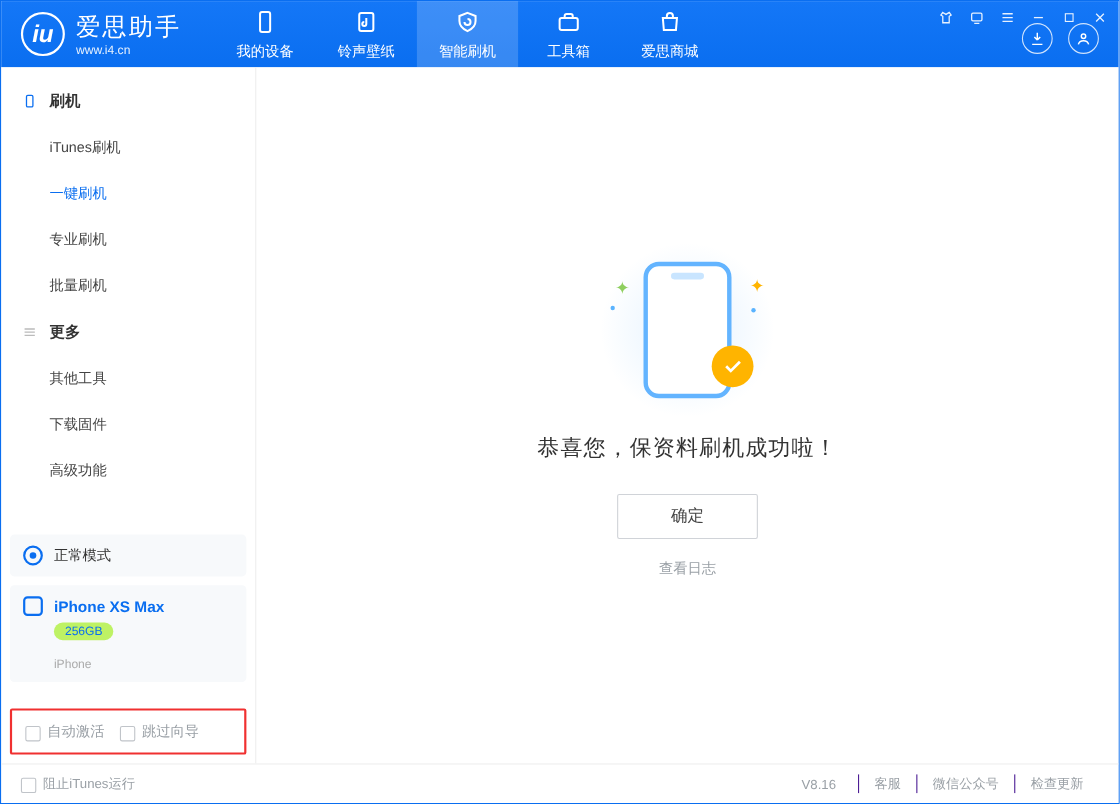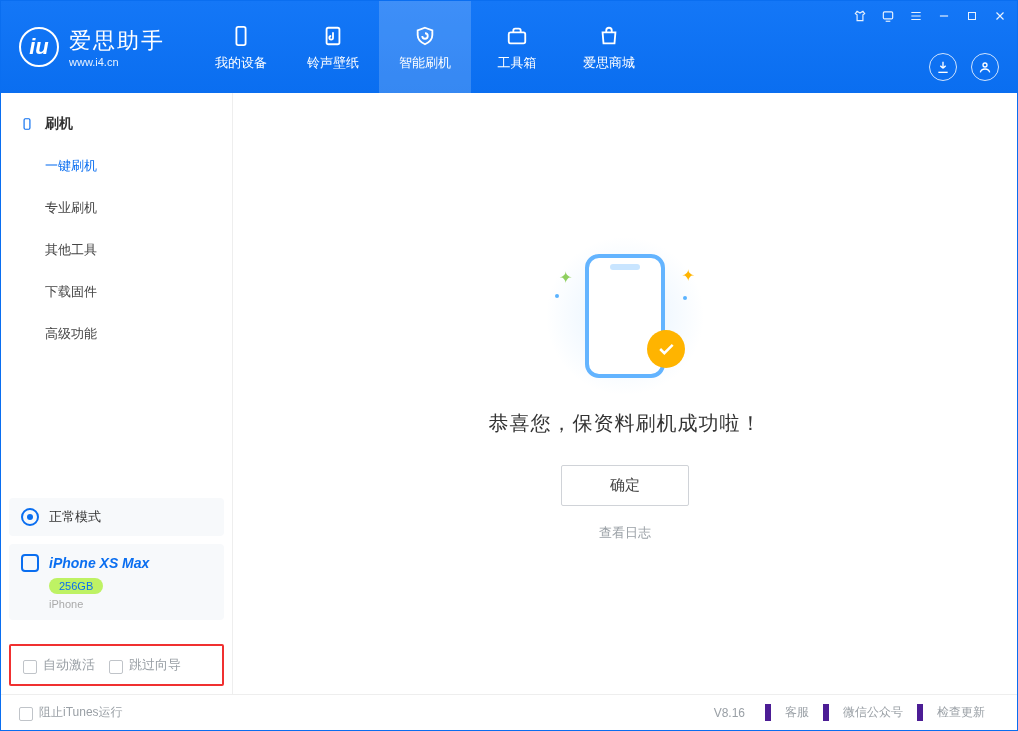--- a/index.html
+++ b/index.html
@@ -1,18 +1,18 @@
 <!DOCTYPE html>
 <html><head>
 <meta charset="utf-8">
 <style>
 * { margin: 0; padding: 0; box-sizing: border-box; }
 body { font-family: "Microsoft YaHei", Arial, sans-serif; font-size: 13px; color: #333; background: #eee; }
 .app-window { width: 1018px; height: 731px; background: #fff; border: 1px solid #0a6ef0; display: flex; flex-direction: column; overflow: hidden; }
-.header { height: 92px; background: linear-gradient(to bottom, #1477f7, #0a6ef0); display: flex; align-items: center; color: #fff; position: relative; }
+.header { height: 60px; background: linear-gradient(to bottom, #1477f7, #0a6ef0); display: flex; align-items: center; color: #fff; position: relative; }
 .logo-area { display: flex; align-items: center; padding: 0 18px; }
 .logo-circle { width: 40px; height: 40px; border-radius: 50%; border: 2.5px solid #fff; display: flex; align-items: center; justify-content: center; font-weight: 900; font-style: italic; font-size: 22px; margin-right: 10px; }
 .app-title { font-size: 22px; font-weight: 400; letter-spacing: 2px; }
 .app-sub { font-size: 11px; opacity: .9; letter-spacing: 0; }
 .nav-tabs { display: flex; height: 100%; margin-left: 12px; }
 .nav-tab { width: 92px; display: flex; flex-direction: column; align-items: center; justify-content: center; cursor: pointer; }
 .nav-tab.active { background: rgba(255,255,255,.18); }
 .nav-tab .ico { width: 28px; height: 28px; margin-bottom: 4px; display: flex; align-items: center; justify-content: center; }
 .nav-tab .lbl { font-size: 13px; }
 .win-controls { position: absolute; right: 8px; top: 6px; display: flex; gap: 10px; align-items: center; }
@@ -27,23 +27,23 @@
 .side-group-hdr.more .gico { color: #bbb; }
 .side-item { padding: 12px 18px 12px 44px; font-size: 13px; cursor: pointer; color: #444; }
 .side-item.active { color: #0a6ef0; }
 .side-bottom { padding: 8px; }
 .mode-card, .device-card { background: #f7f9fb; border-radius: 4px; padding: 10px 12px; margin-bottom: 8px; }
 .mode-card { display: flex; align-items: center; }
 .mode-card .mico { width: 18px; height: 18px; border: 2px solid #0a6ef0; border-radius: 50%; margin-right: 10px; position: relative; }
 .mode-card .mico::after { content: ""; position: absolute; width: 6px; height: 6px; background: #0a6ef0; border-radius: 50%; top: 4px; left: 4px; }
 .device-card .dtop { display: flex; align-items: center; }
 .device-card .dico { width: 18px; height: 18px; border: 2px solid #0a6ef0; border-radius: 4px; margin-right: 10px; }
-.device-card .dname { color: #0a6ef0; font-weight: 600; font-size: 14px; font-style: italic; }
+.device-card .dname { color: #0a6ef0; font-weight: 600; font-size: 14px; }
 .device-card .dcap { display: inline-block; margin-top: 6px; margin-left: 28px; font-size: 11px; color: #0a6ef0; background: #bef264; border-radius: 10px; padding: 2px 10px; }
-.device-card .dtype { margin-left: 28px; font-size: 11px; color: #aaa; margin-top: 4px; }
+.device-card .dtype { margin-left: 28px; font-size: 11px; color: #aaa; margin-top: 16px; }
 .checkbox-row { display: flex; align-items: center; gap: 14px; padding: 10px 12px; border: 2px solid #f03030; border-radius: 2px; margin: 8px; }
 .cb { display: flex; align-items: flex-end; cursor: pointer; color: #9aa0a6; }
 .cb .box { width: 14px; height: 14px; border: 1px solid #c0c4c9; border-radius: 2px; margin-right: 6px; }
 .main { flex: 1; display: flex; flex-direction: column; align-items: center; justify-content: center; }
 .success-art { position: relative; width: 140px; height: 140px; margin-bottom: 24px; }
 .phone-outline { position: absolute; top: 8px; left: 30px; width: 80px; height: 124px; border: 4px solid #63b4ff; border-radius: 14px; background: #fff; }
 .phone-outline::before { content: ""; position: absolute; top: 6px; left: 50%; transform: translateX(-50%); width: 30px; height: 6px; background: #63b4ff; border-radius: 3px; opacity: .35; }
 .phone-glow { position: absolute; inset: -10px; background: radial-gradient(ellipse at center, rgba(99,180,255,.18), transparent 70%); }
 .check-badge { position: absolute; right: 10px; bottom: 18px; width: 38px; height: 38px; background: #ffb400; border-radius: 50%; display: flex; align-items: center; justify-content: center; }
 .check-badge svg { width: 20px; height: 20px; }
@@ -52,21 +52,21 @@
 .spark.s2 { top: 20px; right: 0; color: #ffb400; }
 .spark.d1 { top: 48px; left: 0; width: 4px; height: 4px; background: #5ab3ff; border-radius: 50%; }
 .spark.d2 { top: 50px; right: 8px; width: 4px; height: 4px; background: #5ab3ff; border-radius: 50%; }
 .success-msg { font-size: 20px; color: #333; margin-bottom: 28px; letter-spacing: 1px; }
 .ok-btn { border: 1px solid #d0d3d8; background: #fff; padding: 10px 48px; font-size: 15px; border-radius: 2px; cursor: pointer; color: #444; }
 .view-log { margin-top: 18px; font-size: 13px; color: #9aa0a6; cursor: pointer; }
 .footer { height: 36px; border-top: 1px solid #eee; display: flex; align-items: center; padding: 0 18px; font-size: 12px; color: #9aa0a6; }
 .footer .cb { color: #9aa0a6; }
 .footer .spacer { flex: 1; }
 .footer .ver { color: #9aa0a6; margin-right: 20px; }
-.footer .flink { color: #9aa0a6; cursor: pointer; padding: 0 14px; border-left: 6px solid #4c1d95; }
+.footer .flink { color: #9aa0a6; cursor: pointer; padding: 0 14px; border-left: 1px solid #4c1d95; }
 .footer .flink:first-of-type { border-left: 1px solid #e0e0e0; }
 </style>
 </head>
 <body>
 
 <div class="app-window">
 
   <div class="header">
     <div class="logo-area">
       <div class="logo-circle">iu</div>
@@ -174,23 +174,33 @@
     <div class="sidebar">
       <div class="side-scroll">
         <div class="side-group-hdr">
           <span class="gico">
               <svg viewBox="0 0 24 24" width="14" height="14" fill="none" stroke="currentColor" stroke-width="2">
                 <rect x="7" y="3" width="10" height="18" rx="2"></rect>
               </svg>
             </span>
           <span>刷机</span>
         </div>
+        <div class="side-item">iTunes刷机</div>
         <div class="side-item active">一键刷机</div>
         <div class="side-item">专业刷机</div>
-
+        <div class="side-item">批量刷机</div>
+
+        <div class="side-group-hdr more">
+          <span class="gico">
+              <svg viewBox="0 0 24 24" width="14" height="14" stroke="currentColor" stroke-width="2">
+                <path d="M4 7h16M4 12h16M4 17h16"></path>
+              </svg>
+            </span>
+          <span>更多</span>
+        </div>
         <div class="side-item">其他工具</div>
         <div class="side-item">下载固件</div>
         <div class="side-item">高级功能</div>
       </div>
 
       <div class="side-bottom">
         <div class="mode-card">
           <span class="mico"></span>
           <span>正常模式</span>
         </div>

